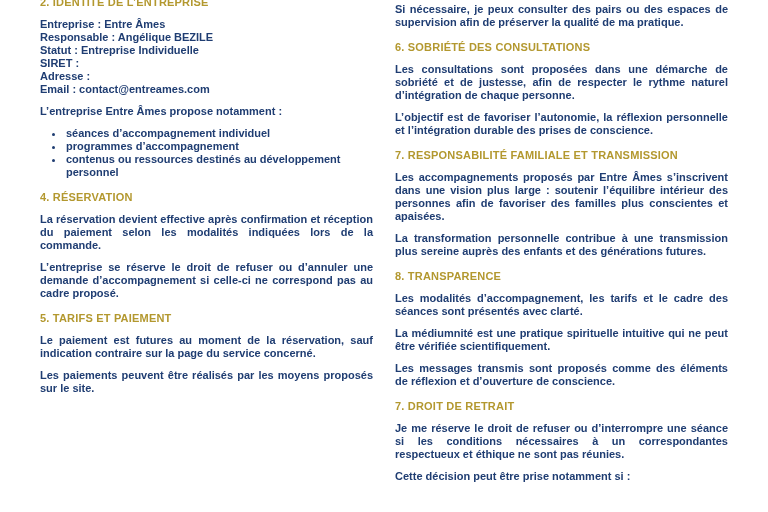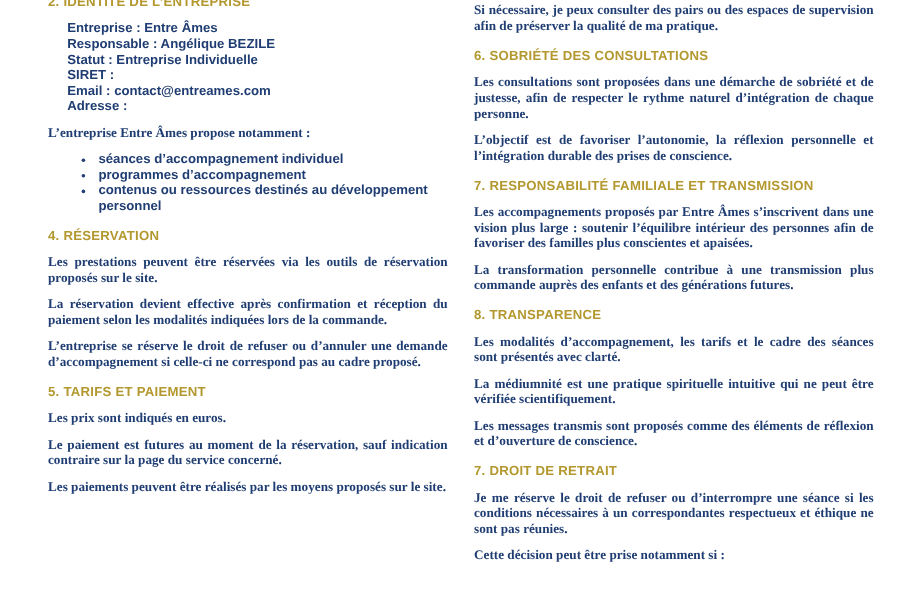--- a/index.html
+++ b/index.html
@@ -33,73 +33,69 @@
     line-height:13px;
     font-weight:700;
     letter-spacing:.2px;
     margin:12px 0 9px 0;
   }
   .col > :first-child{margin-top:0;}
   p.para{
     margin:9px 0;
     text-align:justify;
     text-justify:inter-word;
-    font-family:Liberation Serif, serif;
   }
-  .info-block{margin:9px 16px;}
+  .info-block{margin:9px 0;}
   .info-block div{line-height:13px;}
   ul.bullets{
     margin:9px 0 9px 0;
     padding-left:24px;
     list-style:disc;
   }
   ul.bullets li{
     line-height:13px;
     padding-left:2px;
-    margin-left:16px;
   }
   ul.bullets li::marker{font-size:9px;color:var(--body-color);}
 </style>
 </head>
 <body>
 
 <div class="page">
   <div class="col col-left">
       <h3 class="sec">2. IDENTITÉ DE L’ENTREPRISE</h3>
       <div class="info-block">
         <div>Entreprise : Entre Âmes</div>
         <div>Responsable : Angélique BEZILE</div>
         <div>Statut : Entreprise Individuelle</div>
         <div>SIRET :</div>
+        <div>Adresse :</div>
         <div>Email : contact@entreames.com</div>
-        <div>Adresse :</div>
       </div>
       <p class="para">L’entreprise Entre Âmes propose notamment :</p>
       <ul class="bullets">
         <li>séances d’accompagnement individuel</li>
         <li>programmes d’accompagnement</li>
         <li>contenus ou ressources destinés au développement personnel</li>
       </ul>
       <h3 class="sec">4. RÉSERVATION</h3>
-      <p class="para">Les prestations peuvent être réservées via les outils de réservation proposés sur le site.</p>
       <p class="para">La réservation devient effective après confirmation et réception du paiement selon les modalités indiquées lors de la commande.</p>
       <p class="para">L’entreprise se réserve le droit de refuser ou d’annuler une demande d’accompagnement si celle-ci ne correspond pas au cadre proposé.</p>
       <h3 class="sec">5. TARIFS ET PAIEMENT</h3>
-      <p class="para">Les prix sont indiqués en euros.</p>
       <p class="para">Le paiement est futures au moment de la réservation, sauf indication contraire sur la page du service concerné.</p>
       <p class="para">Les paiements peuvent être réalisés par les moyens proposés sur le site.</p>
     </div>
   <div class="col col-right">
       <p class="para">Si nécessaire, je peux consulter des pairs ou des espaces de supervision afin de préserver la qualité de ma pratique.</p>
       <h3 class="sec">6. SOBRIÉTÉ DES CONSULTATIONS</h3>
       <p class="para">Les consultations sont proposées dans une démarche de sobriété et de justesse, afin de respecter le rythme naturel d’intégration de chaque personne.</p>
       <p class="para">L’objectif est de favoriser l’autonomie, la réflexion personnelle et l’intégration durable des prises de conscience.</p>
       <h3 class="sec">7. RESPONSABILITÉ FAMILIALE ET TRANSMISSION</h3>
       <p class="para">Les accompagnements proposés par Entre Âmes s’inscrivent dans une vision plus large : soutenir l’équilibre intérieur des personnes afin de favoriser des familles plus conscientes et apaisées.</p>
-      <p class="para">La transformation personnelle contribue à une transmission plus commande auprès des enfants et des générations futures.</p>
+      <p class="para">La transformation personnelle contribue à une transmission plus sereine auprès des enfants et des générations futures.</p>
       <h3 class="sec">8. TRANSPARENCE</h3>
       <p class="para">Les modalités d’accompagnement, les tarifs et le cadre des séances sont présentés avec clarté.</p>
       <p class="para">La médiumnité est une pratique spirituelle intuitive qui ne peut être vérifiée scientifiquement.</p>
       <p class="para">Les messages transmis sont proposés comme des éléments de réflexion et d’ouverture de conscience.</p>
       <h3 class="sec">7. DROIT DE RETRAIT</h3>
       <p class="para">Je me réserve le droit de refuser ou d’interrompre une séance si les conditions nécessaires à un correspondantes respectueux et éthique ne sont pas réunies.</p>
       <p class="para">Cette décision peut être prise notamment si :</p>
     </div>
 </div>
 

